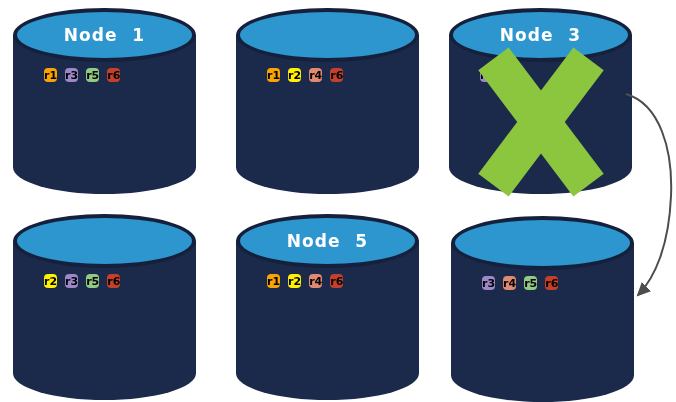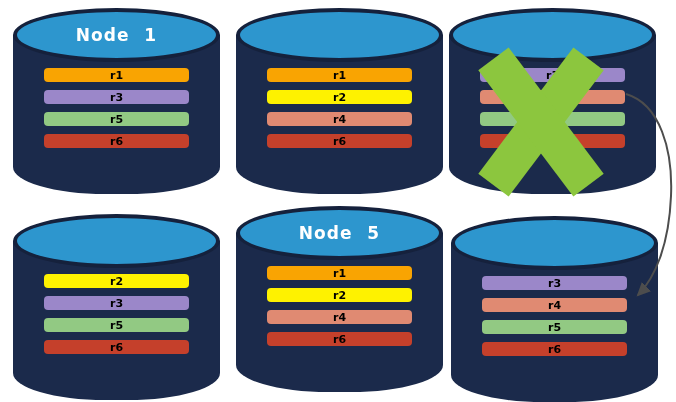--- a/index.html
+++ b/index.html
@@ -8,21 +8,20 @@
     width: 676px;
     height: 402px;
     background: #ffffff;
     overflow: hidden;
     font-family: "DejaVu Sans", "Liberation Sans", sans-serif;
   }
   .node {
     position: absolute;
     width: 183px;
     height: 186px;
-    padding-left: 24px;
   }
   .cyl-body {
     position: absolute;
     left: 0; right: 0;
     top: 27px; bottom: 0;
     background: #1B2A4B;
     border-radius: 0 0 92px 92px / 0 0 27px 27px;
   }
   .cyl-top {
     position: absolute;
@@ -43,21 +42,21 @@
     color: #ffffff;
     font-size: 17px;
     font-weight: bold;
     letter-spacing: 1px;
     word-spacing: 8px;
   }
   .rows {
     position: absolute;
     left: 31px; right: 31px; top: 60px;
     display: flex;
-    flex-direction: column;
+    flex-direction: row;
     gap: 8px;
   }
   .row {
     height: 14px;
     border-radius: 4px;
     display: flex;
     align-items: center;
     justify-content: center;
     font-size: 11px;
     font-weight: bold;
@@ -114,20 +113,21 @@
       <div class="row" style="background-color: rgb(249, 164, 2);">r1</div>
       <div class="row" style="background-color: rgb(254, 242, 0);">r2</div>
       <div class="row" style="background-color: rgb(224, 138, 114);">r4</div>
       <div class="row" style="background-color: rgb(197, 64, 43);">r6</div>
     </div>
   </div>
 
   <div class="node" style="left:449px;top:8px">
     <div class="cyl-body" style="background-color: rgb(27, 42, 75);"></div>
     <div class="cyl-top" style="background-color: rgb(45, 150, 206); border-color: rgb(21, 33, 60);"></div>
+    <div class="node-title">Node 3</div>
     <div class="rows">
       <div class="row" style="background-color: rgb(155, 135, 201);">r3</div>
       <div class="row" style="background-color: rgb(224, 138, 114);"></div>
       <div class="row" style="background-color: rgb(146, 201, 131);"></div>
       <div class="row" style="background-color: rgb(197, 64, 43);"></div>
     </div>
     <div class="x-mark">
       <div class="x-bar" style="background-color: rgb(140, 198, 62);"></div>
       <div class="x-bar flip" style="background-color: rgb(140, 198, 62);"></div>
     </div>
@@ -137,21 +137,21 @@
     <div class="cyl-body" style="background-color: rgb(27, 42, 75);"></div>
     <div class="cyl-top" style="background-color: rgb(45, 150, 206); border-color: rgb(21, 33, 60);"></div>
     <div class="rows">
       <div class="row" style="background-color: rgb(254, 242, 0);">r2</div>
       <div class="row" style="background-color: rgb(155, 135, 201);">r3</div>
       <div class="row" style="background-color: rgb(146, 201, 131);">r5</div>
       <div class="row" style="background-color: rgb(197, 64, 43);">r6</div>
     </div>
   </div>
 
-  <div class="node" style="left:236px;top:206px">
+  <div class="node" style="left:236px;top:214px">
     <div class="cyl-body" style="background-color: rgb(27, 42, 75);"></div>
     <div class="cyl-top" style="background-color: rgb(45, 150, 206); border-color: rgb(21, 33, 60);"></div>
     <div class="node-title">Node 5</div>
     <div class="rows">
       <div class="row" style="background-color: rgb(249, 164, 2);">r1</div>
       <div class="row" style="background-color: rgb(254, 242, 0);">r2</div>
       <div class="row" style="background-color: rgb(224, 138, 114);">r4</div>
       <div class="row" style="background-color: rgb(197, 64, 43);">r6</div>
     </div>
   </div>

